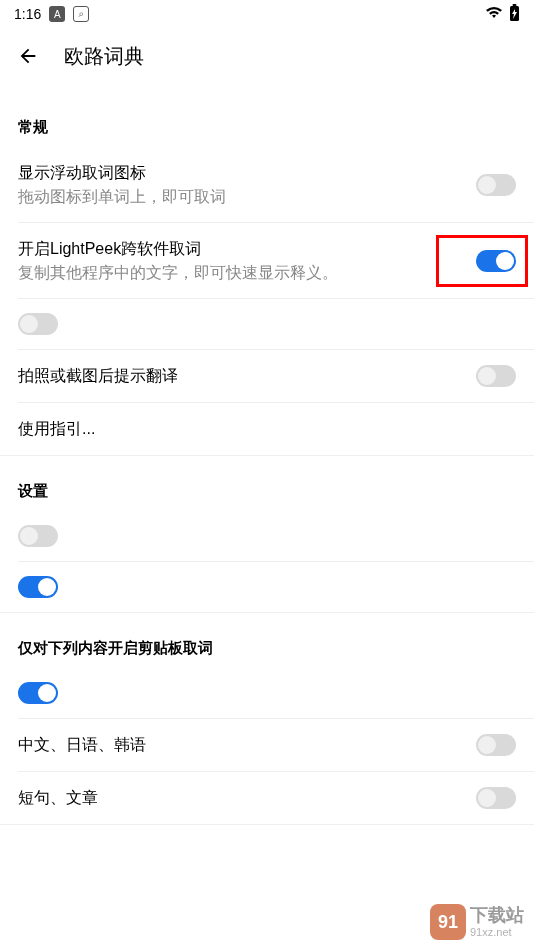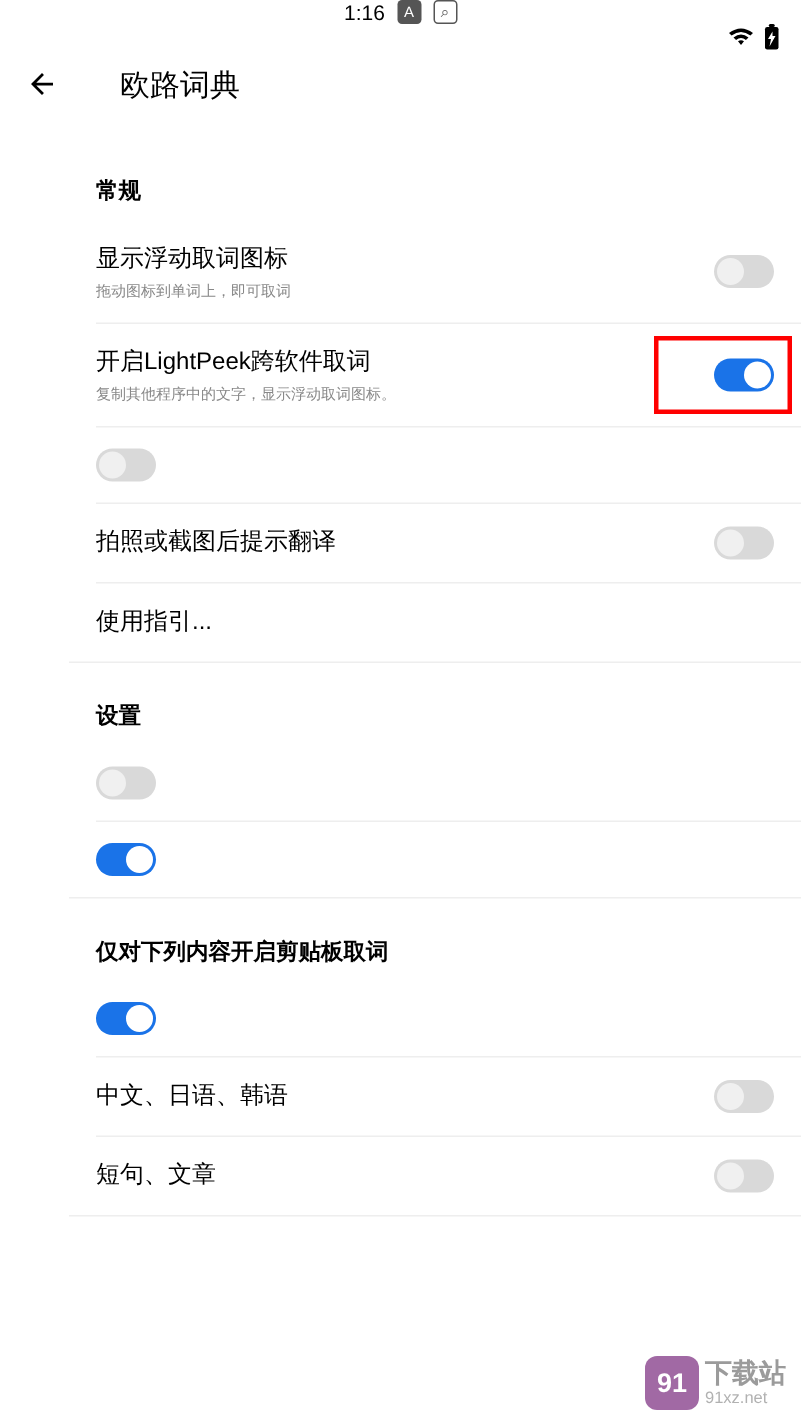--- a/index.html
+++ b/index.html
@@ -11,55 +11,54 @@
       position: relative;
       overflow: hidden;
     }
     .status-bar {
       height: 28px;
       display: flex;
       align-items: center;
       padding: 0 14px;
       font-size: 14px;
       color: #000;
-      flex-direction: column;
     }
     .status-left { display: flex; align-items: center; gap: 8px; }
     .status-right { margin-left: auto; display: flex; align-items: center; gap: 6px; }
     .status-icon-box {
       width: 16px; height: 16px;
       display: inline-flex; align-items: center; justify-content: center;
       font-size: 10px;
       background: #555; color: #fff; border-radius: 3px;
     }
     .app-bar {
       height: 56px;
       display: flex;
       align-items: center;
       padding: 0 16px;
       gap: 24px;
     }
     .back-arrow { width: 24px; height: 24px; display: flex; align-items: center; justify-content: center; cursor: pointer; }
-    .app-title { font-size: 20px; color: #000; margin-left: 16px; }
-    .content { padding-top: 20px; margin-left: 46px; }
+    .app-title { font-size: 20px; color: #000; }
+    .content { padding-top: 20px; }
     .section-header {
       font-size: 15px;
       font-weight: 600;
       color: #000;
       padding: 14px 18px 10px;
     }
     .row {
       padding: 14px 18px;
       display: flex;
       align-items: center;
       position: relative;
     }
     .row-text { flex: 1; }
     .row-title { font-size: 16px; color: #000; line-height: 1.5; }
-    .row-sub { font-size: 10px; color: #888; margin-top: 2px; }
+    .row-sub { font-size: 16px; color: #888; margin-top: 2px; }
     .divider { height: 1px; background: #eee; margin-left: 18px; }
     .divider-full { height: 1px; background: #eee; }
     .toggle {
       width: 40px; height: 22px;
       border-radius: 11px;
       position: relative;
       flex-shrink: 0;
       cursor: pointer;
     }
     .toggle.off { background: #d9d9d9; }
@@ -85,21 +84,21 @@
       position: absolute;
       right: 10px;
       bottom: 10px;
       opacity: 0.65;
       display: flex;
       align-items: center;
       gap: 4px;
     }
     .watermark .wm-icon {
       width: 36px; height: 36px; border-radius: 8px;
-      background: #701a75; display: flex; align-items: center; justify-content: center;
+      background: #c2410c; display: flex; align-items: center; justify-content: center;
       color: #fff; font-size: 18px; font-weight: bold;
     }
     .watermark .wm-text { display: flex; flex-direction: column; line-height: 1.1; }
     .watermark .wm-cn { font-size: 18px; color: #666; font-weight: 600; }
     .watermark .wm-url { font-size: 11px; color: #888; }
   </style>
 </head>
 <body>
 
 <div class="status-bar">
@@ -144,21 +143,21 @@
     </div>
     <div class="toggle off">
         <div class="knob"></div>
       </div>
   </div>
   <div class="divider"></div>
 
   <div class="row" style="position:relative;gap:44px;">
     <div class="row-text">
       <div class="row-title">开启LightPeek跨软件取词</div>
-      <div class="row-sub">复制其他程序中的文字，显示浮动取词图标。</div>
+      <div class="row-sub">复制其他程序中的文字，即可快速显示释义。</div>
     </div>
     <div class="toggle on">
         <div class="knob"></div>
       </div>
     <div class="highlight-box"></div>
   </div>
   <div class="divider"></div>
 
   <div class="row">
     <div class="toggle off">

